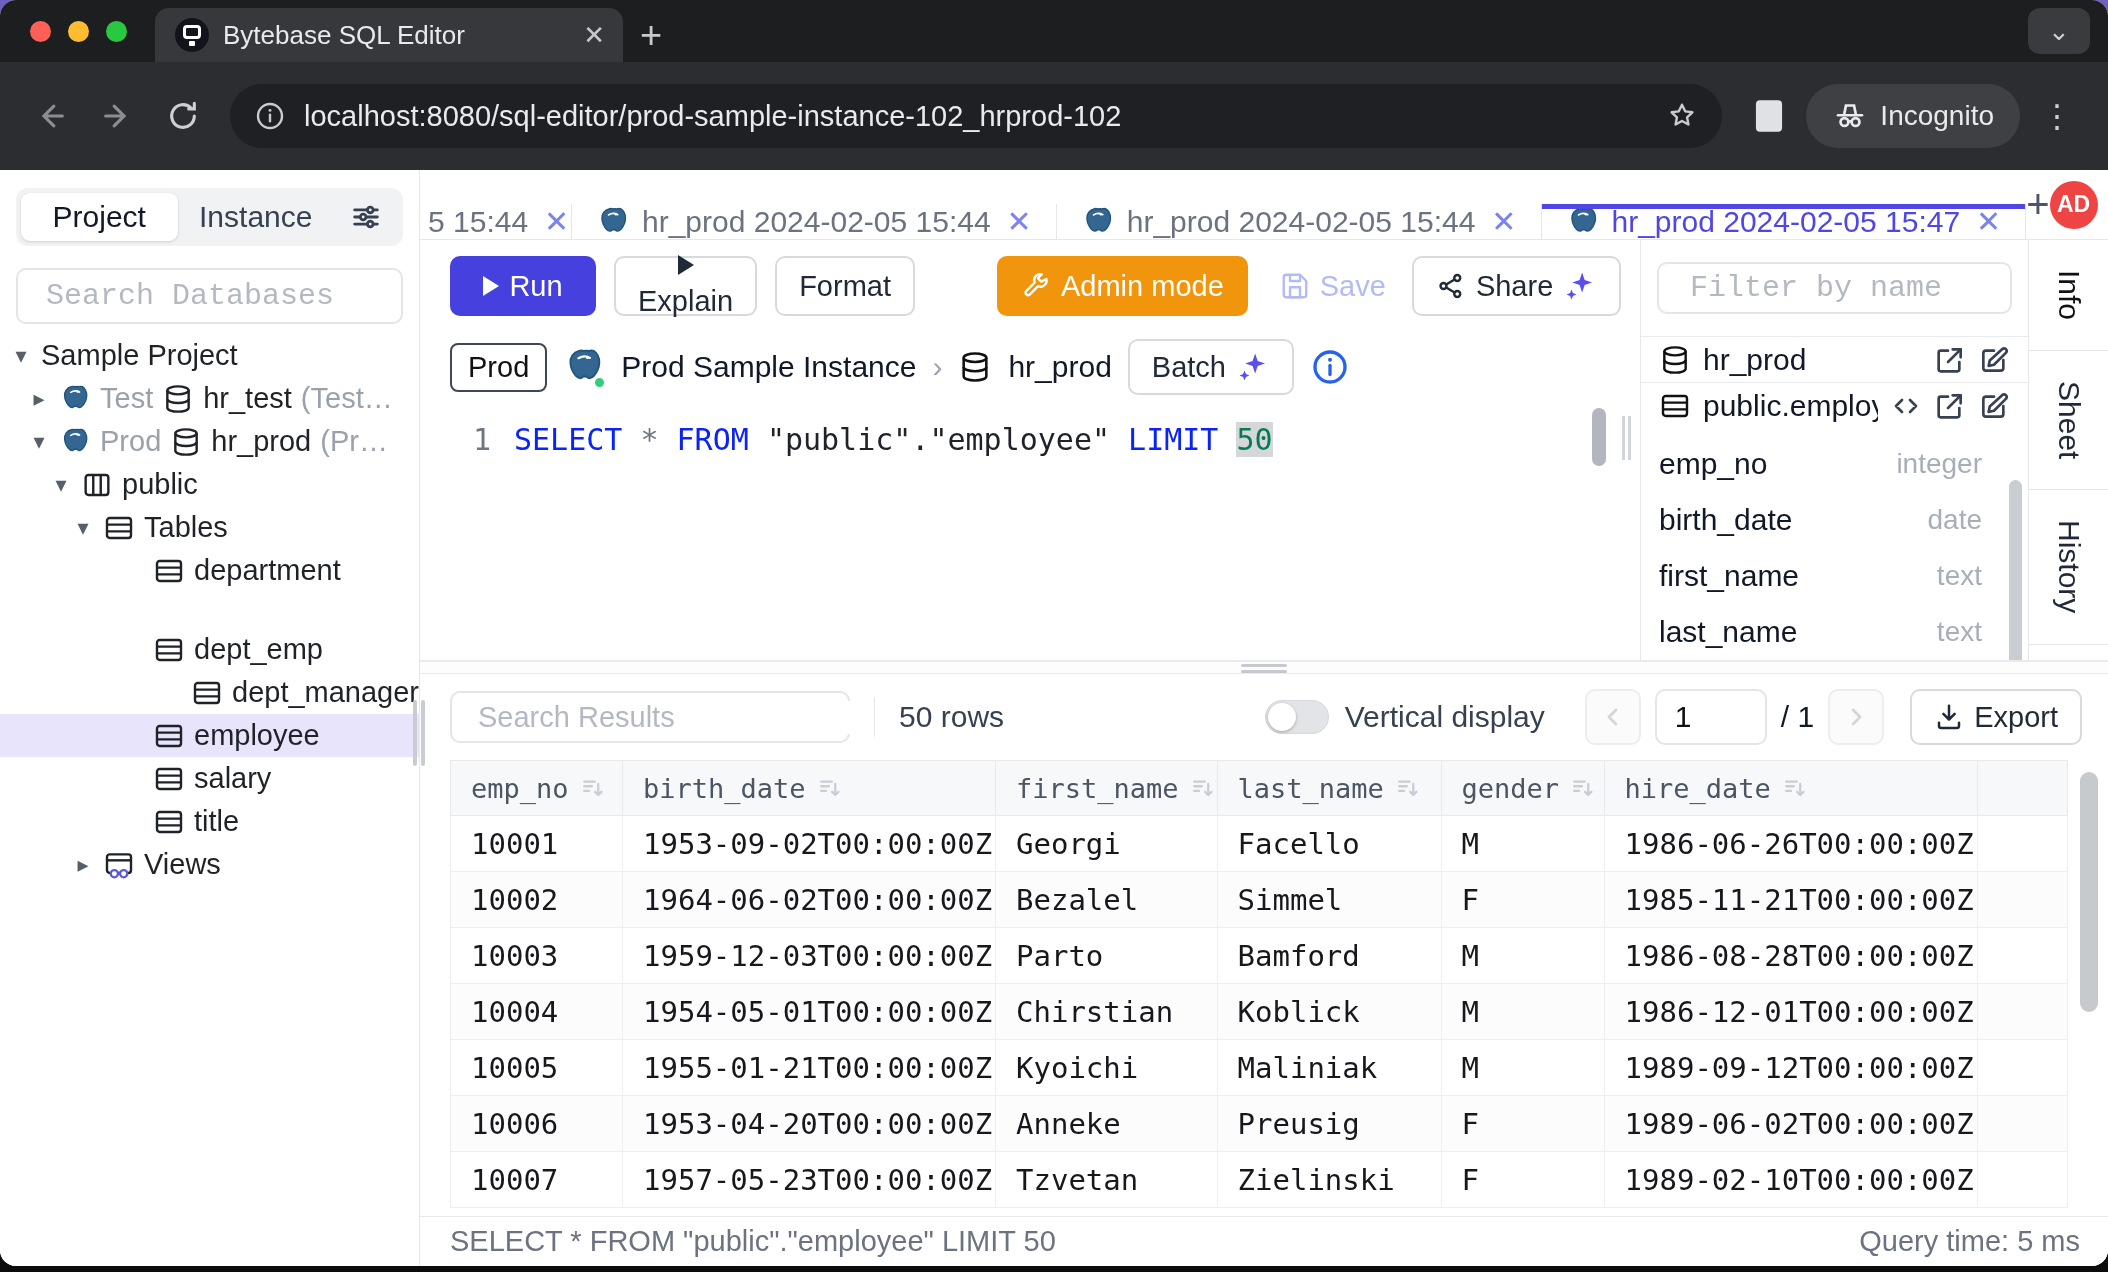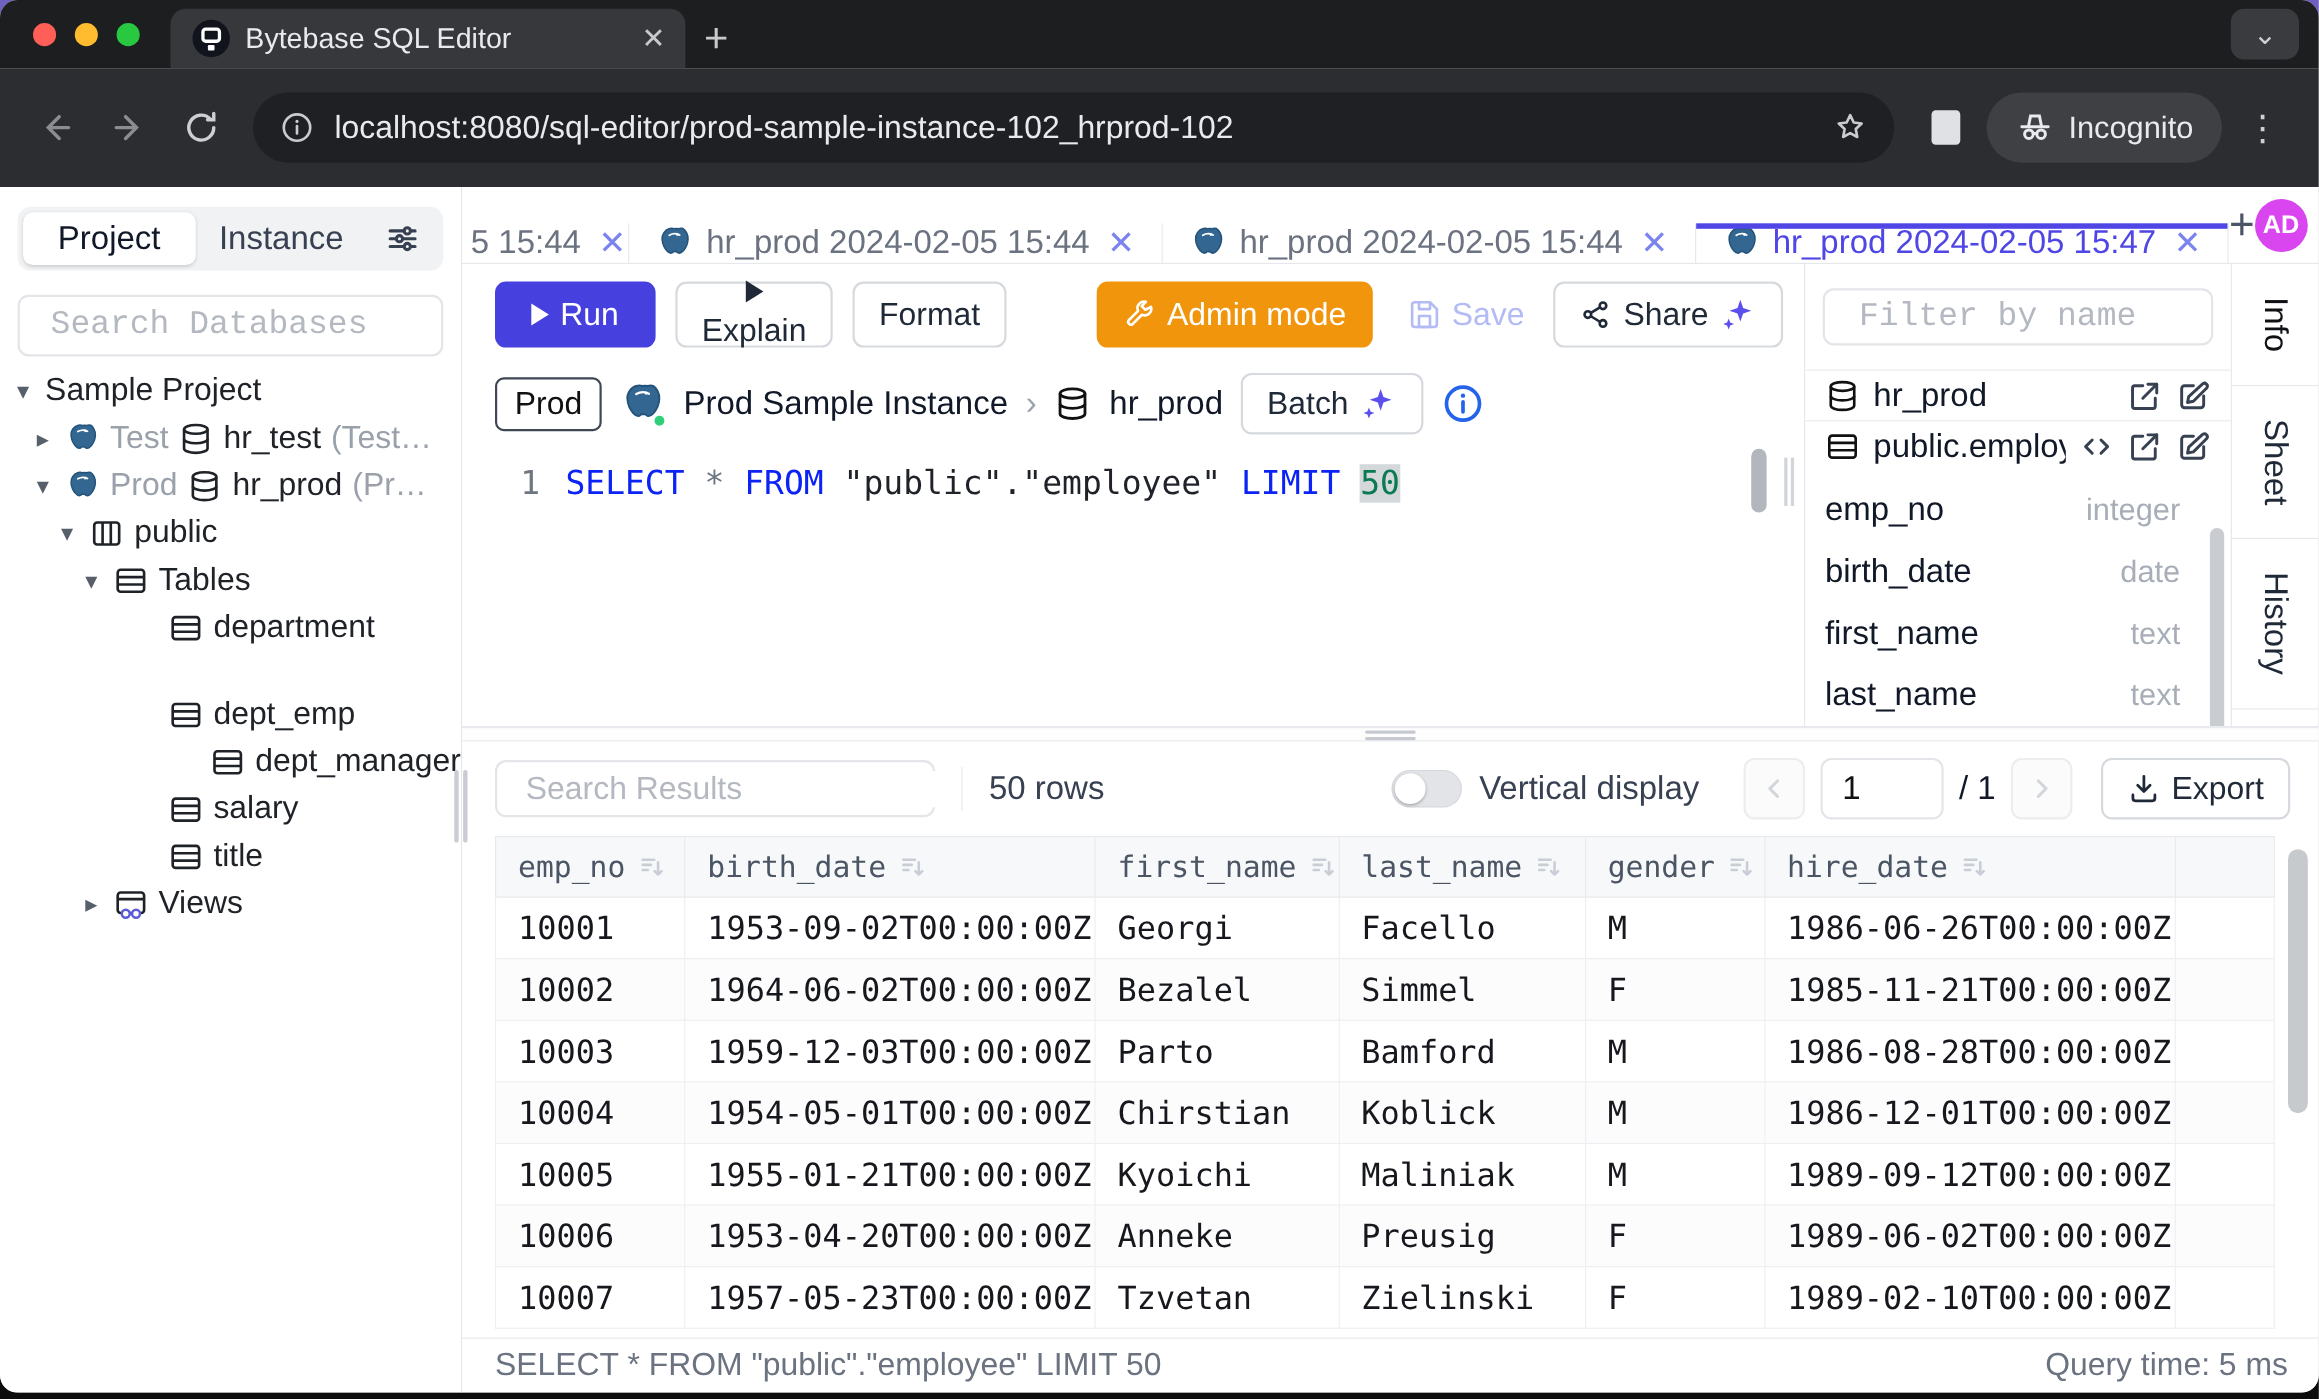--- a/index.html
+++ b/index.html
@@ -58,21 +58,21 @@
   .side-handle i { width: 4px; height: 100%; background: #c9ccd2; border-radius: 2px; }
   
   .main { flex: 1; display: flex; flex-direction: column; min-width: 0; }
   .etabs { height: 70px; border-bottom: 1px solid #e5e7eb; display: flex; align-items: stretch; }
   .etab { display: flex; align-items: center; gap: 12px; padding: 0 24px; border-right: 1px solid #e5e7eb; color: #6b7280; font-size: 30px; white-space: nowrap; position: relative; }
   .etab.clipped { width: 152px; padding-left: 8px; overflow: hidden; }
   .etab .close { color: #7b83ef; font-size: 30px; margin-left: 4px; }
   .etab.active { color: #4f46e5; }
   .etab.active::before { content: ""; position: absolute; left: 0; top: 0; right: 0; height: 5px; background: #4f46e5; }
   .etab-plus { width: 66px; display: flex; align-items: center; justify-content: center; color: #4b5563; font-size: 40px; }
-  .avatar { margin: auto 16px auto auto; width: 48px; height: 48px; border-radius: 50%; background: #d946ef; color: #fff; font-size: 23px; font-weight: bold; display: flex; align-items: center; justify-content: center; flex: none; }
+  .avatar { margin: auto 16px auto auto; width: 48px; height: 48px; border-radius: 50%; background: #ef4444; color: #fff; font-size: 23px; font-weight: bold; display: flex; align-items: center; justify-content: center; flex: none; }
   .zone { height: 420px; display: flex; min-width: 0; }
   .editor-col { flex: 1; min-width: 0; padding: 16px 18px 0 30px; position: relative; }
   .btnrow { display: flex; align-items: center; }
   .btn { height: 60px; border-radius: 10px; border: 2px solid #d6d9de; background: #fff; display: inline-flex; align-items: center; justify-content: center; gap: 10px; font-size: 29px; color: #1f2937; padding: 0 22px; }
   .btn .tri { width: 0; height: 0; border-left: 16px solid currentColor; border-top: 10px solid transparent; border-bottom: 10px solid transparent; }
   .btn-run { background: #4640df; border-color: #4640df; color: #fff; width: 146px; }
   .btn-explain { margin-left: 18px; flex-direction: column; }
   .btn-format { margin-left: 18px; }
   .btn-admin { margin-left: 82px; background: #f0950c; border-color: #f0950c; color: #fff; }
   .btn-save { margin-left: 20px; border: 0; color: #b3bbf5; background: transparent; padding: 0 12px; }
@@ -322,20 +322,30 @@
           </div>
           <div class="trow" style="padding-left: 122px; margin-left: 38px;">
             <span class="caret"></span>
             <span class="ticon">
               <svg viewBox="0 0 24 24" fill="none" stroke="currentColor" stroke-width="1.8">
                 <rect x="3" y="4.5" width="18" height="15" rx="2"></rect>
                 <path d="M3 9.5h18M3 14.5h18"></path>
               </svg>
             </span>
             <span>dept_manager</span>
+          </div>
+          <div class="trow selected" style="padding-left: 122px;">
+            <span class="caret"></span>
+            <span class="ticon">
+              <svg viewBox="0 0 24 24" fill="none" stroke="currentColor" stroke-width="1.8">
+                <rect x="3" y="4.5" width="18" height="15" rx="2"></rect>
+                <path d="M3 9.5h18M3 14.5h18"></path>
+              </svg>
+            </span>
+            <span>employee</span>
           </div>
           <div class="trow" style="padding-left: 122px;">
             <span class="caret"></span>
             <span class="ticon">
               <svg viewBox="0 0 24 24" fill="none" stroke="currentColor" stroke-width="1.8">
                 <rect x="3" y="4.5" width="18" height="15" rx="2"></rect>
                 <path d="M3 9.5h18M3 14.5h18"></path>
               </svg>
             </span>
             <span>salary</span>

